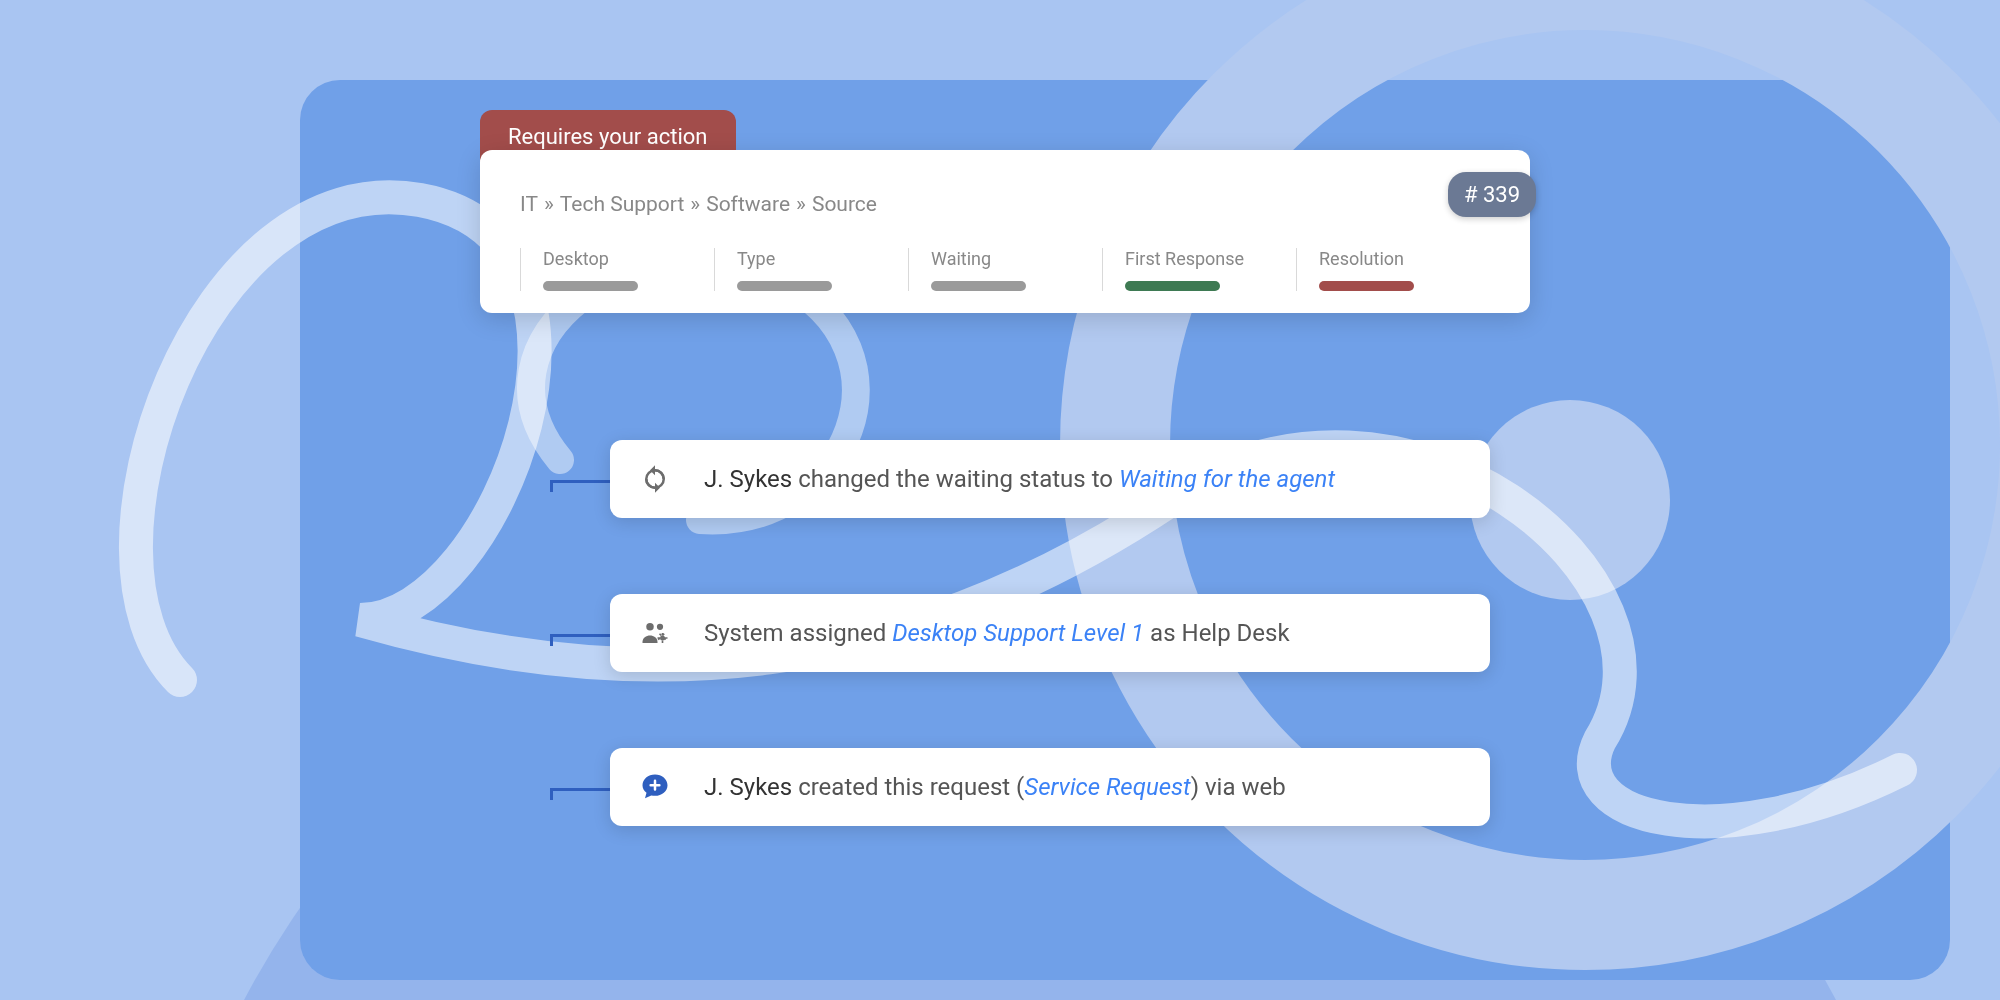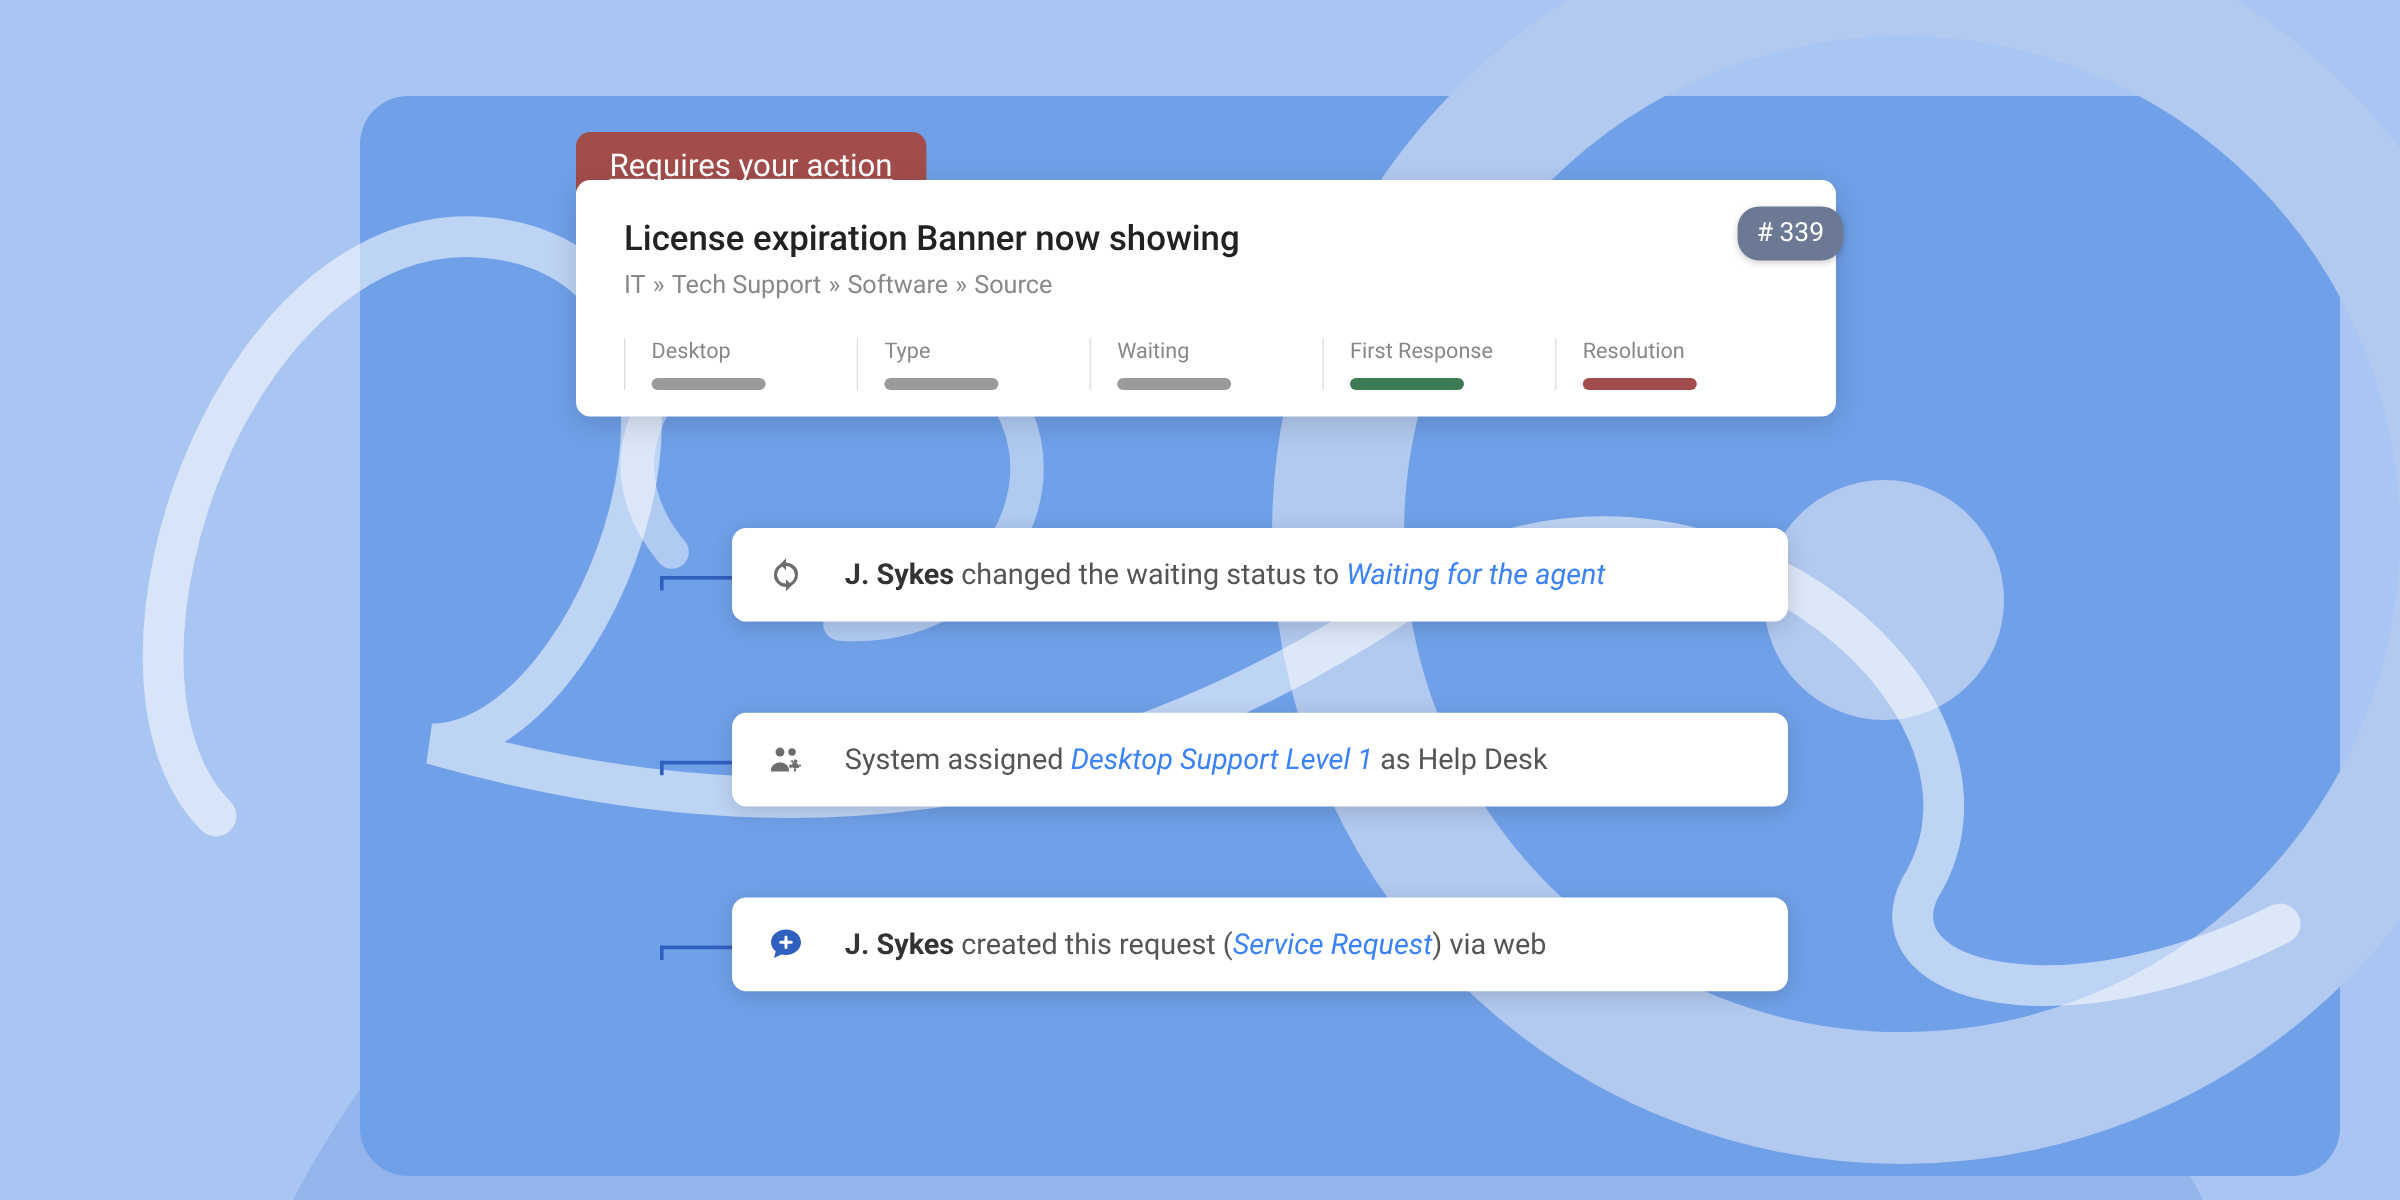--- a/index.html
+++ b/index.html
@@ -10,21 +10,21 @@
   .bg-dark-circle { position:absolute; width:1800px; height:1800px; border-radius:50%; background:#94b4ec; left:140px; top:520px; }
   .bg-ring { position:absolute; width:1050px; height:1050px; border-radius:50%; border:110px solid #b2c9f0; left:1060px; top:-80px; }
   .bg-node { position:absolute; width:200px; height:200px; border-radius:50%; background:#b2c9f0; left:1470px; top:400px; }
   .bg-square { position:absolute; width:1650px; height:900px; border-radius:40px; background:#70a0e8; left:300px; top:80px; }
 
   
   .scribble { position:absolute; inset:0; pointer-events:none; }
 
   .stage { position:absolute; left:480px; top:150px; width:1050px; }
 
-  .action-tab { position:absolute; top:-40px; left:0; background:#a24d4b; color:#fff; padding:14px 28px; border-radius:12px 12px 0 0; font-size:26px;text-decoration:underline; }
+  .action-tab { position:absolute; top:-40px; left:0; background:#a24d4b; color:#fff; padding:14px 28px; border-radius:12px 12px 0 0; font-size:22px; }
 
   .ticket-card { position:relative; background:#fff; border-radius:12px; box-shadow:0 6px 24px rgba(0,0,0,.15); padding:32px 40px 22px 40px; }
   .ticket-title { font-size:29px; color:#222; font-weight:500; }
   .ticket-tag { position:absolute; right:-6px; top:22px; background:#6b7994; color:#fff; padding:10px 16px; border-radius:18px; font-size:22px; box-shadow:0 2px 6px rgba(0,0,0,.2);}
   .breadcrumb { margin-top:10px; color:#888; font-size:21px; }
   .breadcrumb span.sep { padding:0 6px; }
 
   .metrics { display:flex; margin-top:32px; }
   .metric { flex:1; border-left:1px solid #d9d9d9; padding-left:22px; }
   .metric .label { font-size:18px; color:#888; }
@@ -41,41 +41,40 @@
   .branch3 { top:358px; height:3px; }
   .timeline-branch::after{content:"";position:absolute;width:3px;height:12px;background:#2f5fbf;left:0;top:-0px;}
 
   .event { position:absolute; left:60px; background:#fff; border-radius:12px; box-shadow:0 4px 18px rgba(0,0,0,.14); padding:24px 30px; display:flex; align-items:center; width:880px; }
   .event1 { top:10px; }
   .event2 { top:164px; }
   .event3 { top:318px; }
   .event .icon { width:40px; margin-right:24px; }
   .event .icon svg { display:block; }
   .event .text { font-size:24px; color:#555; }
-  .event .text b { color:#333; font-weight:700; }
+  .event .text b { color:#333; font-weight:400; }
   .event .text i { color:#3b82f6; font-style:italic; }
 </style>
 </head>
 <body>
 
 <div class="bg-dark-circle"></div>
 <div class="bg-square"></div>
 <div class="bg-ring"></div>
 <div class="bg-node"></div>
 
 <svg class="scribble" viewBox="0 0 2000 1000">
   <path d="M 180 680 C 60 560, 200 160, 420 200 C 640 240, 500 620, 360 620 C 640 700, 900 680, 1170 500 C 1400 340, 1700 580, 1600 740 C 1560 820, 1720 860, 1900 770" stroke="rgba(255,255,255,0.55)" stroke-width="34" fill="none" stroke-linecap="round"></path>
   <path d="M 560 460 C 460 340, 640 210, 780 280 C 920 350, 850 530, 700 520" stroke="rgba(255,255,255,0.45)" stroke-width="28" fill="none" stroke-linecap="round"></path>
 </svg>
 
 <div class="stage">
   <div class="action-tab">Requires your action</div>
 
   <div class="ticket-card">
-    <div class="ticket-title">License expiration Banner now showing</div>
     <div class="ticket-tag">
       <span>#</span> <span>339</span>
     </div>
     <div class="breadcrumb">
       <span>IT</span><span class="sep">»</span><span>Tech Support</span><span class="sep">»</span><span>Software</span><span class="sep">»</span><span>Source</span>
     </div>
     <div class="metrics">
       <div class="metric">
           <div class="label">Desktop</div>
           <div class="bar gray"></div>

